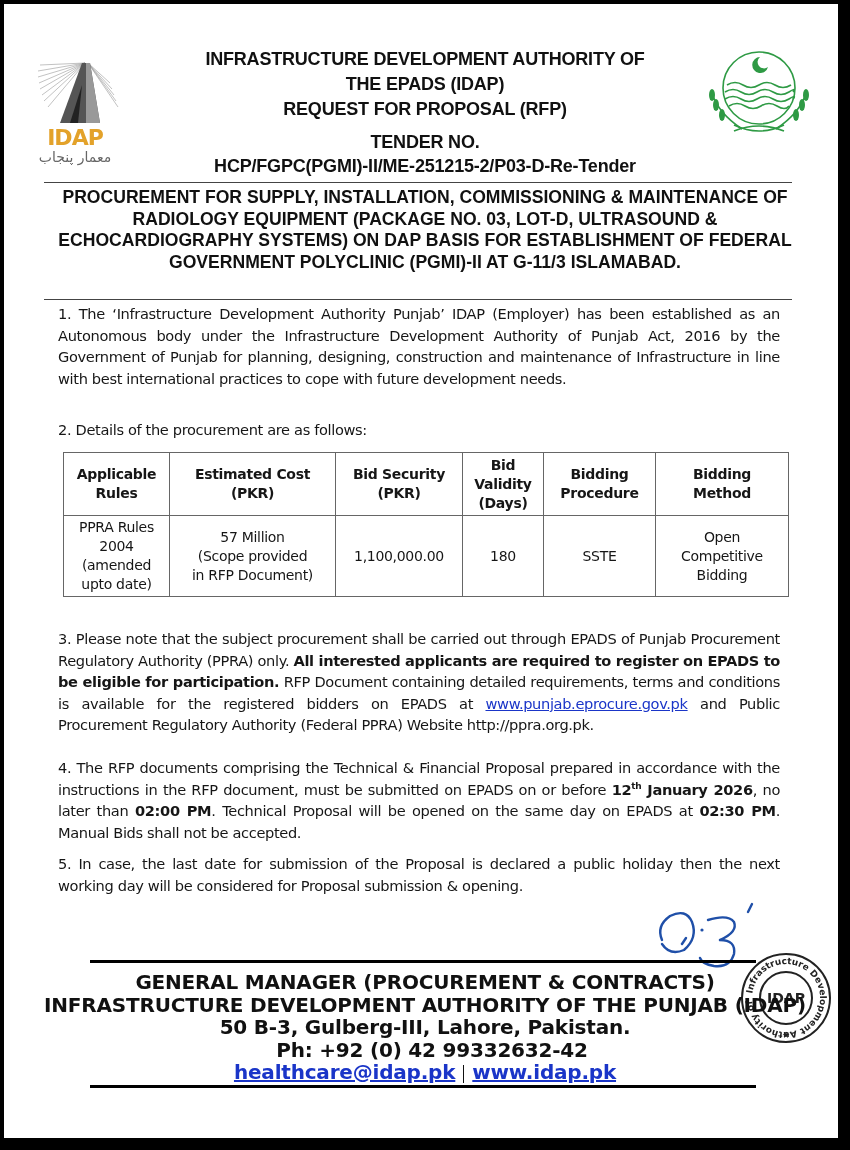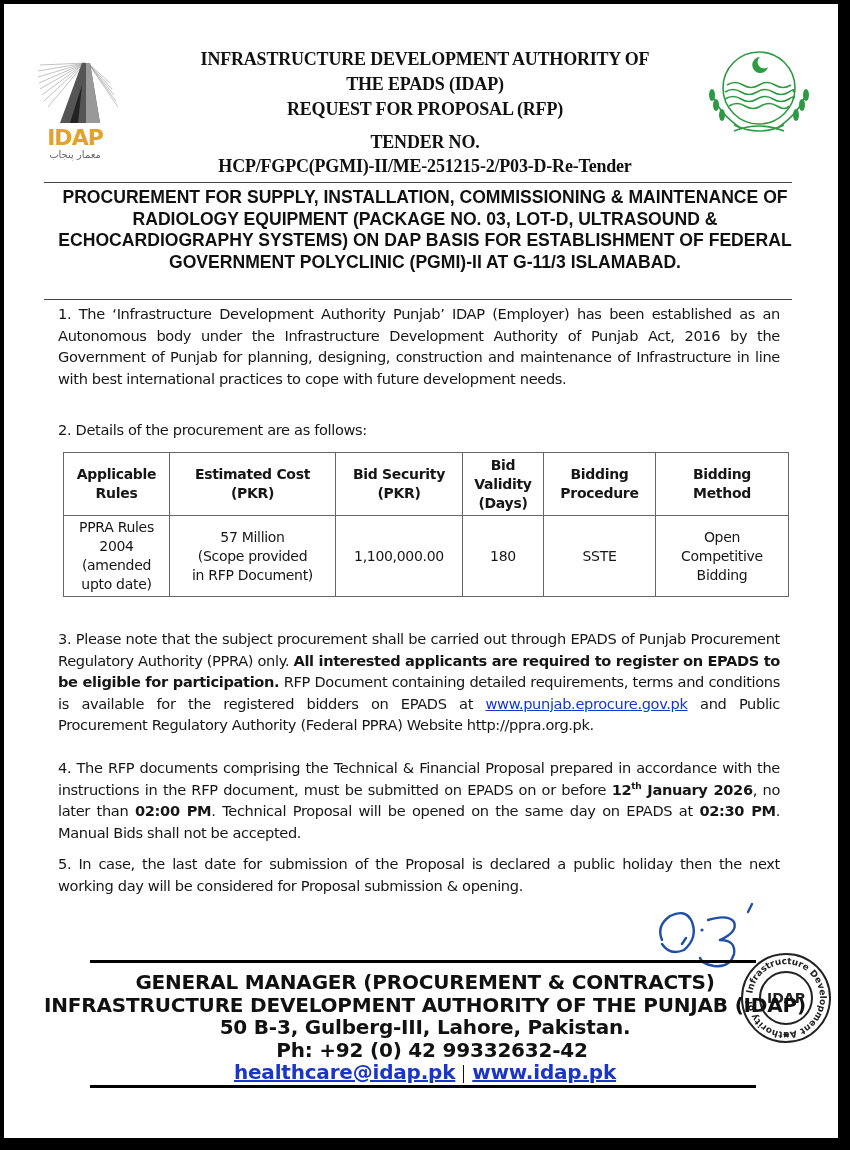--- a/index.html
+++ b/index.html
@@ -7,21 +7,21 @@
       width: 850px; height: 1150px; background: #000; position: relative; overflow: hidden;
       font-family: "DejaVu Sans", "Liberation Sans", sans-serif; color: #111;
     }
     .page {
       position: absolute; left: 4px; top: 4px; width: 834px; height: 1134px;
       background: #fff;
     }
     .abs { position: absolute; }
     .hdr-title {
       left: 0; width: 850px; text-align: center; font-weight: bold;
-      font-family: Liberation Serif, serif; font-size: 18px; letter-spacing: -0.2px;
+      font-family: Liberation Sans, sans-serif; font-size: 18px; letter-spacing: -0.2px;
       line-height: 23px; color: #111;
     }
     .logo-idap { left: 30px; top: 55px; width: 90px; height: 110px; }
     .logo-punjab { left: 700px; top: 43px; width: 118px; height: 100px; }
     .rule { left: 44px; width: 748px; height: 1px; background: #444; }
     .subject {
       left: 30px; width: 790px; top: 186px; text-align: center; font-weight: bold;
       font-family: "Liberation Sans", sans-serif; font-size: 18.5px; line-height: 21.5px;
       transform: scaleX(0.95); transform-origin: center top; color: #111;
     }
@@ -71,21 +71,21 @@
         <line x1="58" y1="8" x2="86" y2="46"></line>
         <line x1="58" y1="8" x2="88" y2="52"></line>
       <line x1="58" y1="8" x2="82" y2="34"></line>
         <line x1="58" y1="8" x2="80" y2="28"></line>
     </g>
     <polygon points="52,8 60,8 70,68 30,68" fill="#555"></polygon>
     <polygon points="56,8 60,8 70,68 56,68" fill="#999"></polygon>
     <polygon points="40,68 52,30 48,68" fill="#222"></polygon>
   </svg>
   <div class="abs" style="left:0;top:70px;width:90px;text-align:center;font-family:'DejaVu Sans',sans-serif;font-size:22px;font-weight:bold;color:#e3a22a;letter-spacing:-1px;">IDAP</div>
-  <div class="abs" style="left:0;top:94px;width:90px;text-align:center;font-size:10px;color:#666;">معمار پنجاب</div>
+  <div class="abs" style="left:0;top:94px;width:90px;text-align:center;font-size:14px;color:#666;">معمار پنجاب</div>
 </div>
 
 <div class="abs logo-punjab">
   <svg width="118" height="100" viewBox="0 0 118 100">
     <g fill="none" stroke="#2e9a44" stroke-width="1.6">
       <circle cx="59" cy="45" r="36"></circle>
       <path d="M60 14 a8 8 0 1 0 8 10 a6 6 0 1 1 -8 -10z" fill="#2e9a44" stroke="none"></path>
       <path d="M27 42 q8 -5 16 0 t16 0 t16 0 t16 0"></path>
       <path d="M25 49 q8 -5 16 0 t16 0 t16 0 t16 0 t4 0"></path>
       <path d="M25 56 q8 -5 16 0 t16 0 t16 0 t16 0 t4 0"></path>

